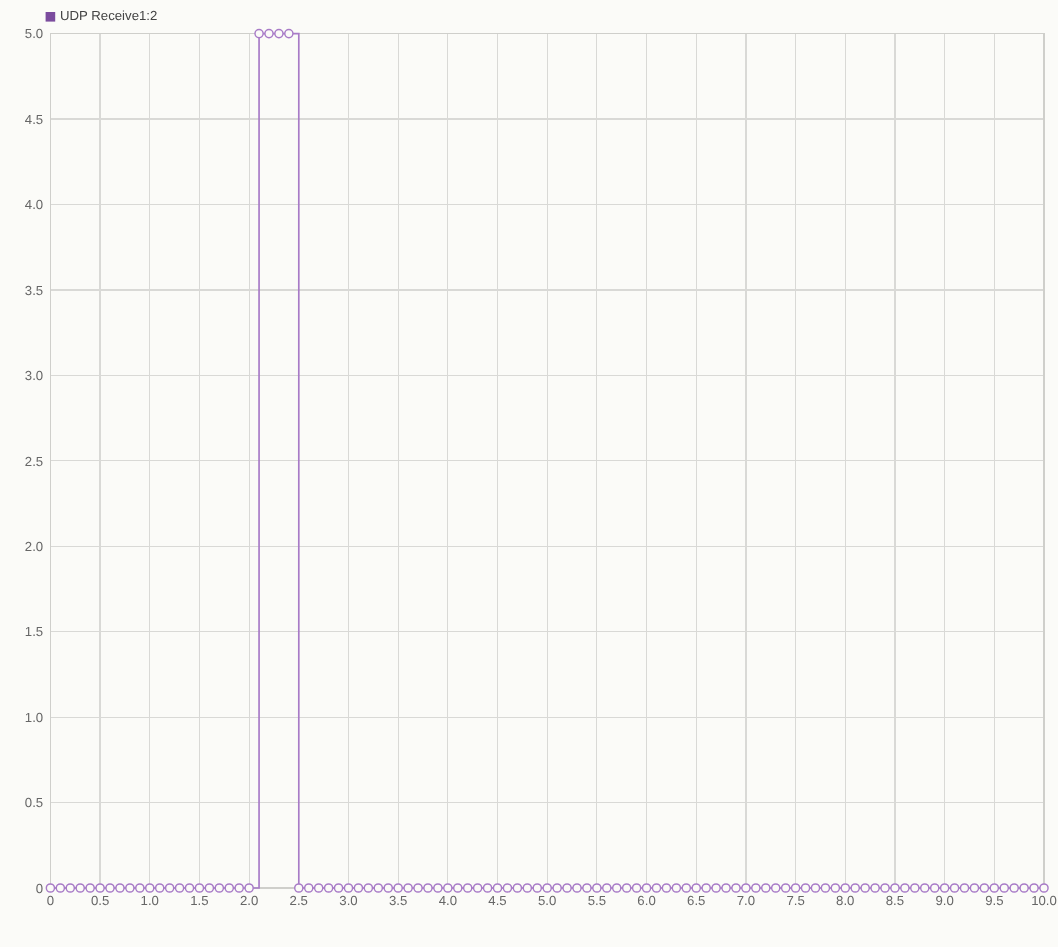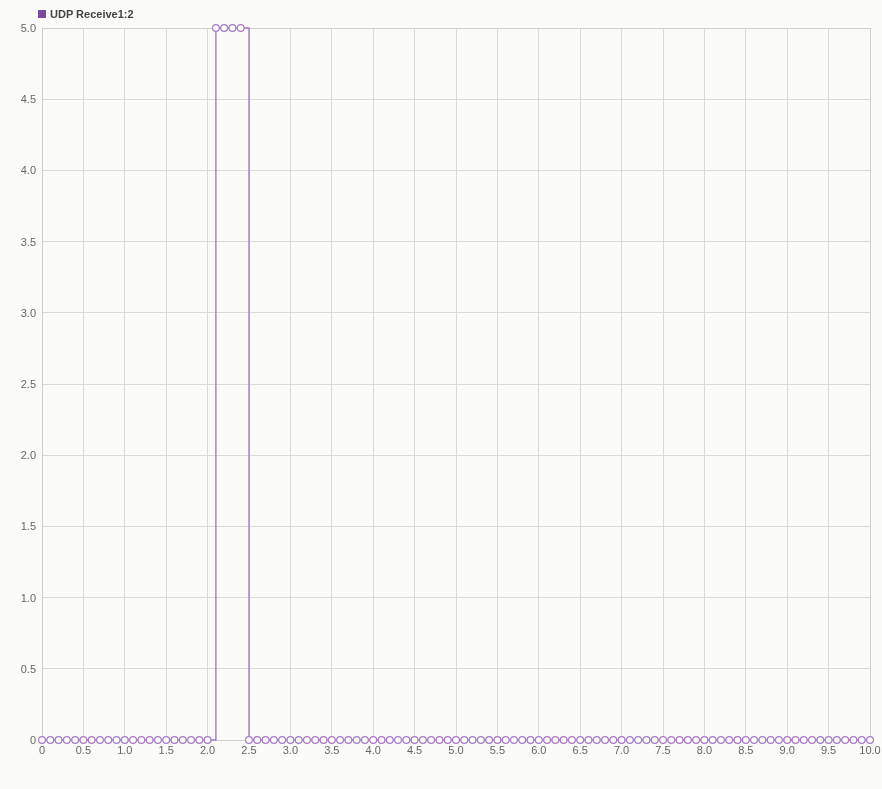--- a/index.html
+++ b/index.html
@@ -18,21 +18,20 @@
     width: 882px;
     height: 789px;
   }
   .legend {
     position: absolute;
     left: 38px;
     top: 8px;
     display: flex;
     align-items: center;
     gap: 4px;
-    font-weight: bold;
   }
   .legend-swatch {
     width: 8px;
     height: 8px;
     background: #7b4c9e;
     display: inline-block;
   }
   .legend-label {
     color: #444;
     font-size: 11px;

